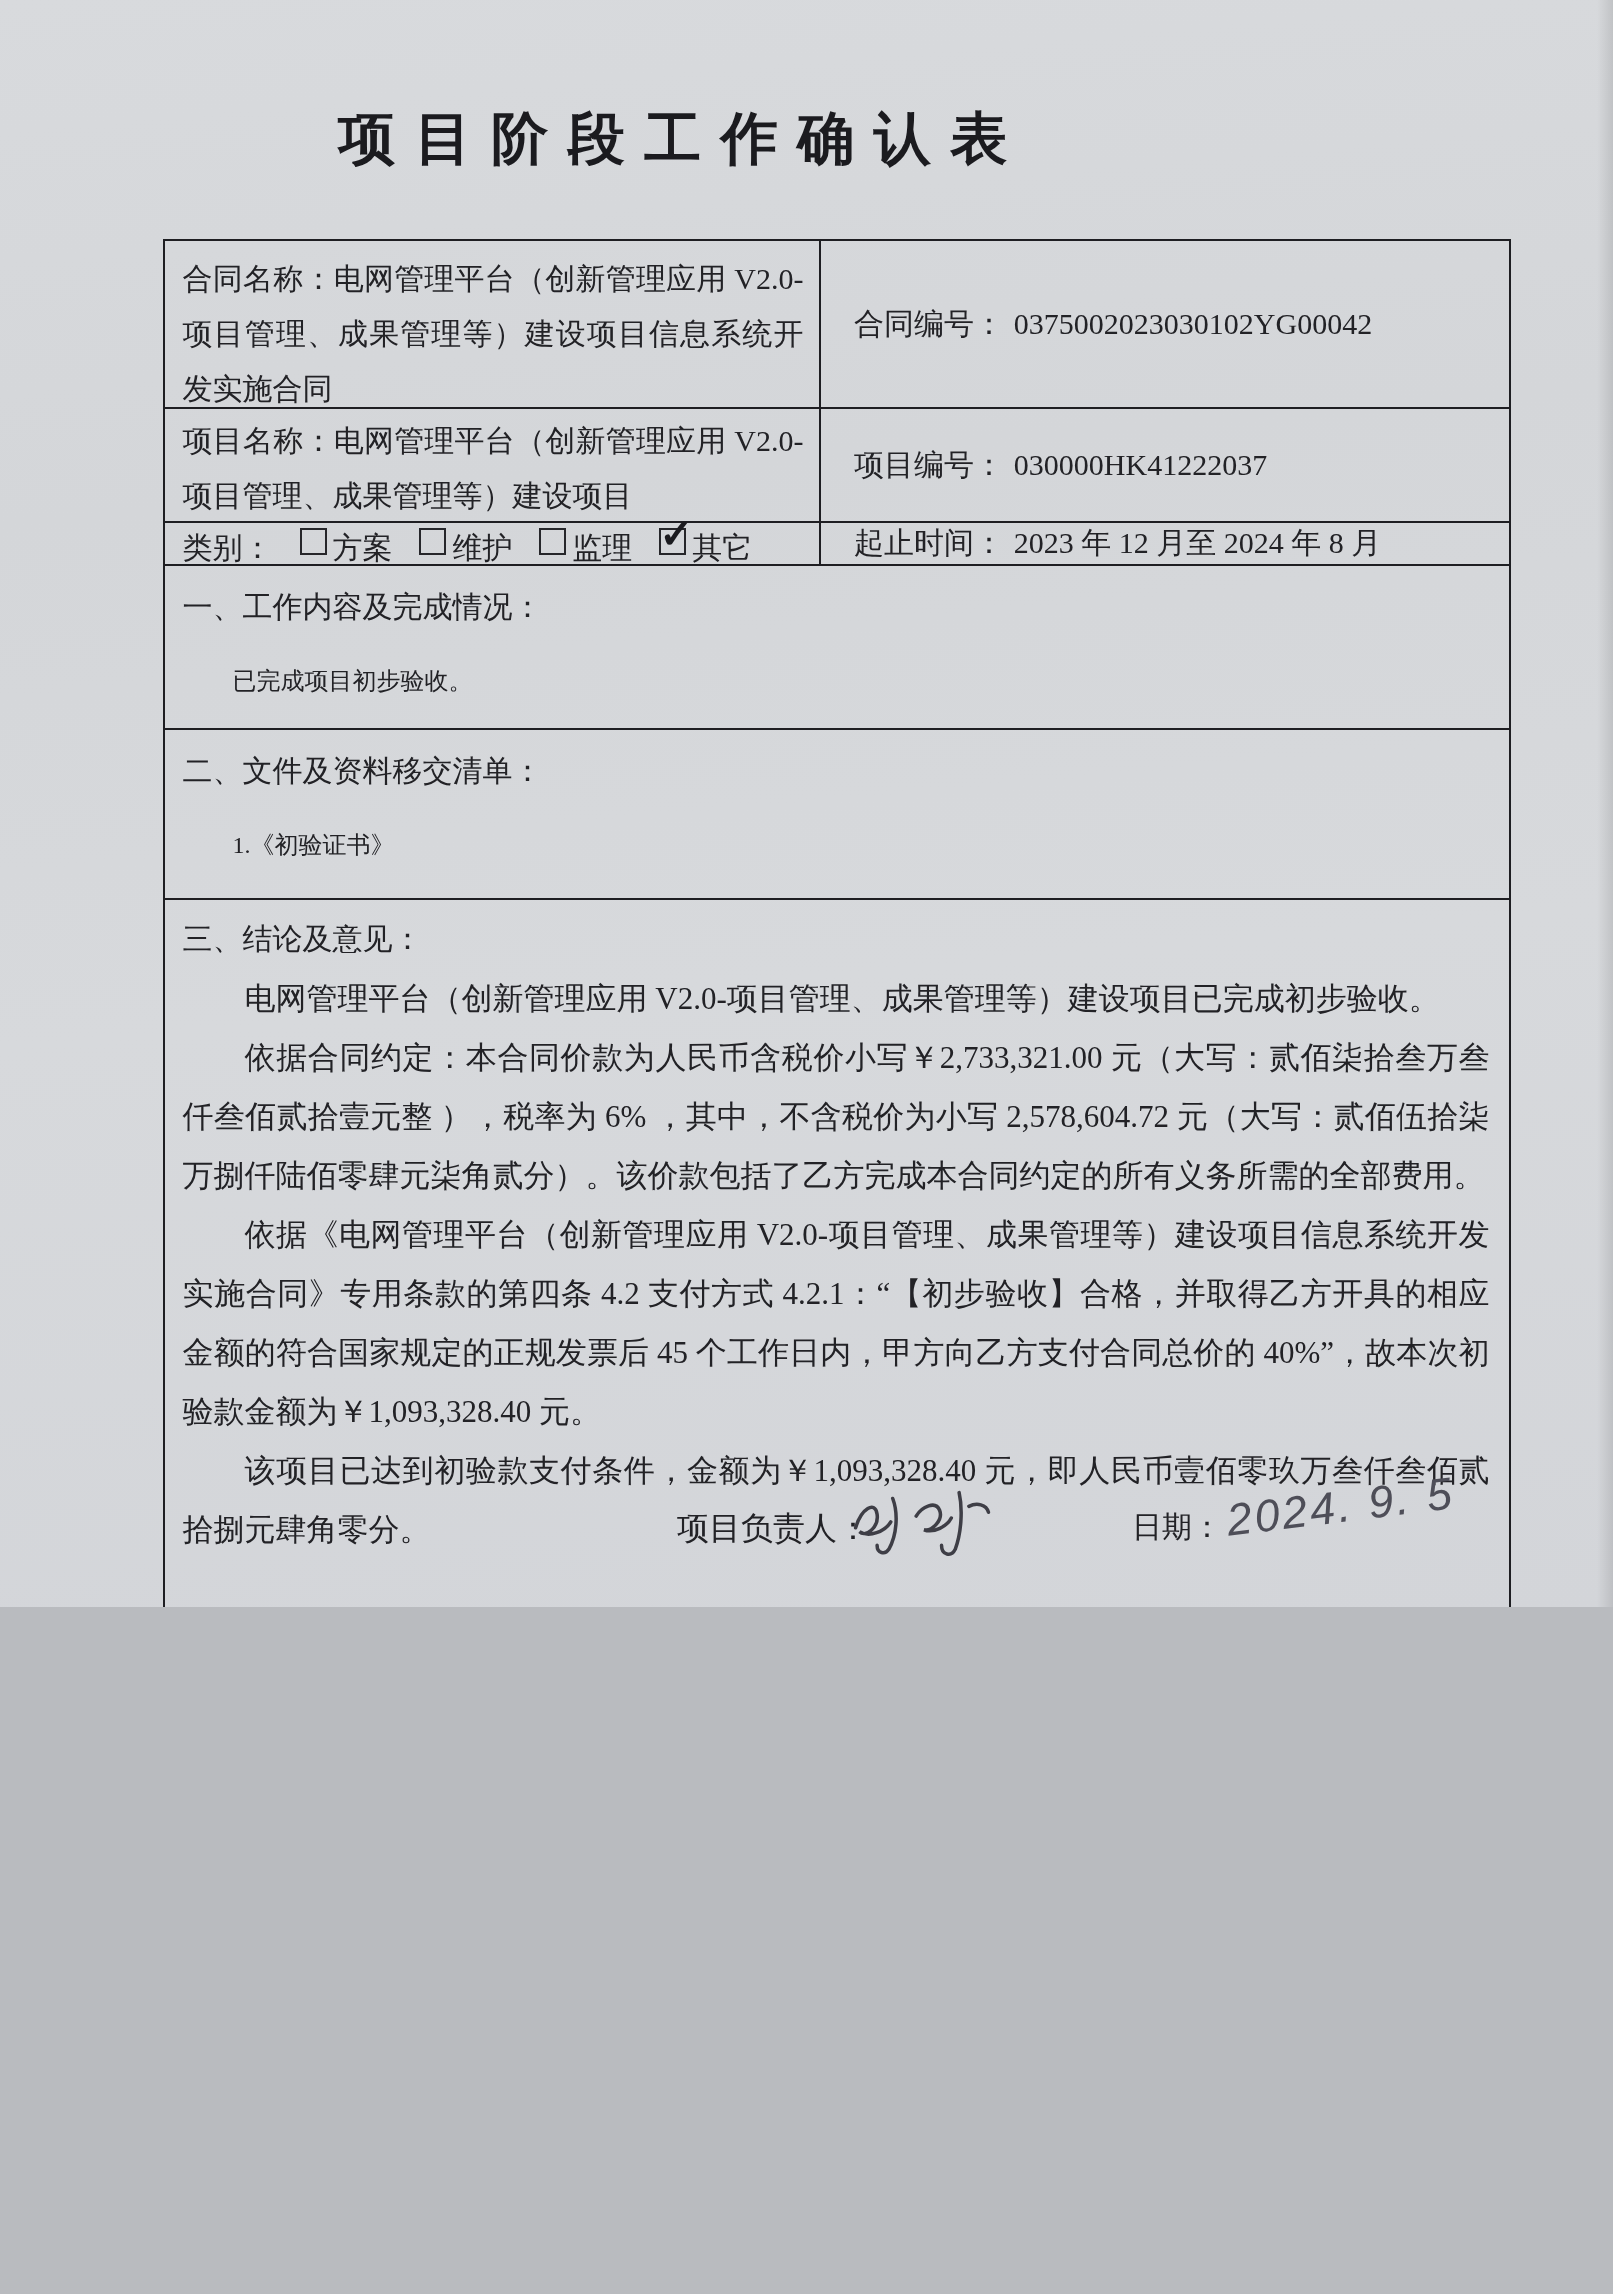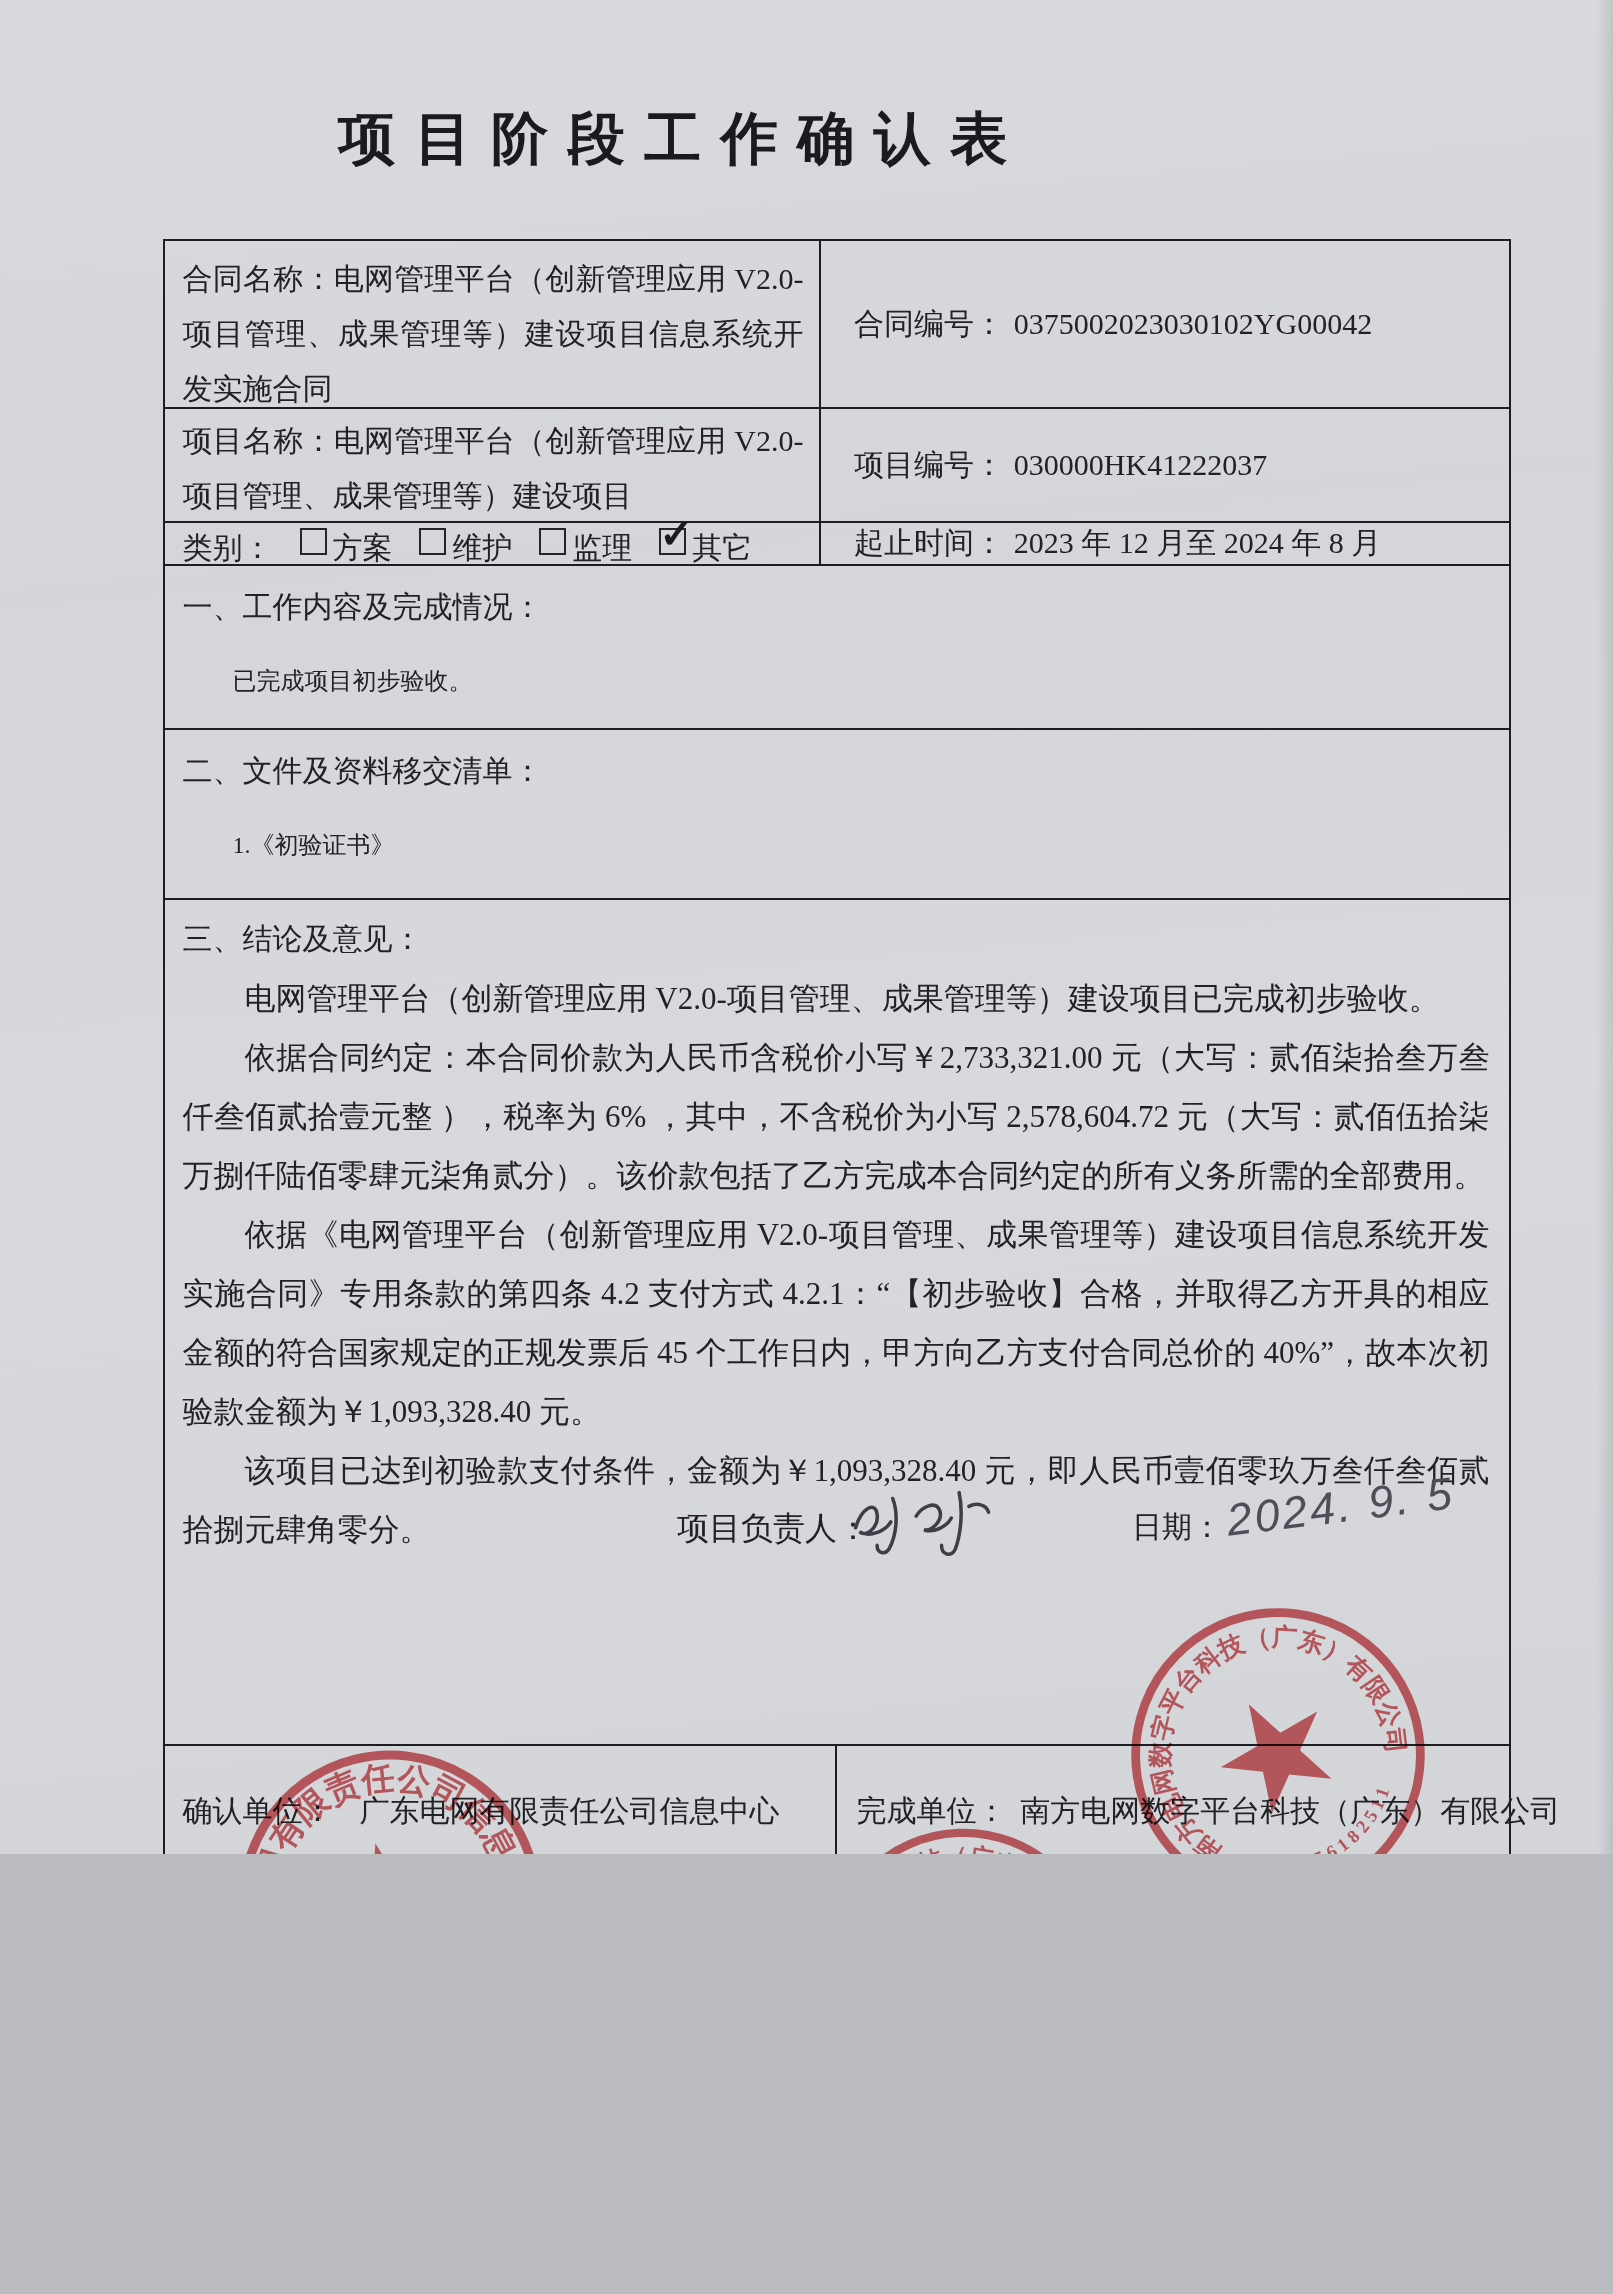--- a/index.html
+++ b/index.html
@@ -1,18 +1,18 @@
 <!DOCTYPE html>
 <html><head>
 <meta charset="utf-8">
 <style>
   html,body{margin:0;padding:0;background:#b9bbbf;}
   .page{
     position:relative;
-    width:1613px;height:1854px;
+    width:1613px;height:1607px;
     margin:0 auto;
     background:linear-gradient(175deg,#d8dadd 0%,#d4d6d9 30%,#d7d9dc 60%,#d3d5d9 100%);
     overflow:hidden;
     font-family:"Liberation Serif", serif;
     color:#222226;
   }
   .page::after{ 
     content:"";position:absolute;right:0;top:0;width:15.6px;height:100%;
     background:linear-gradient(90deg,rgba(0,0,0,0),rgba(0,0,0,.10));
   }

